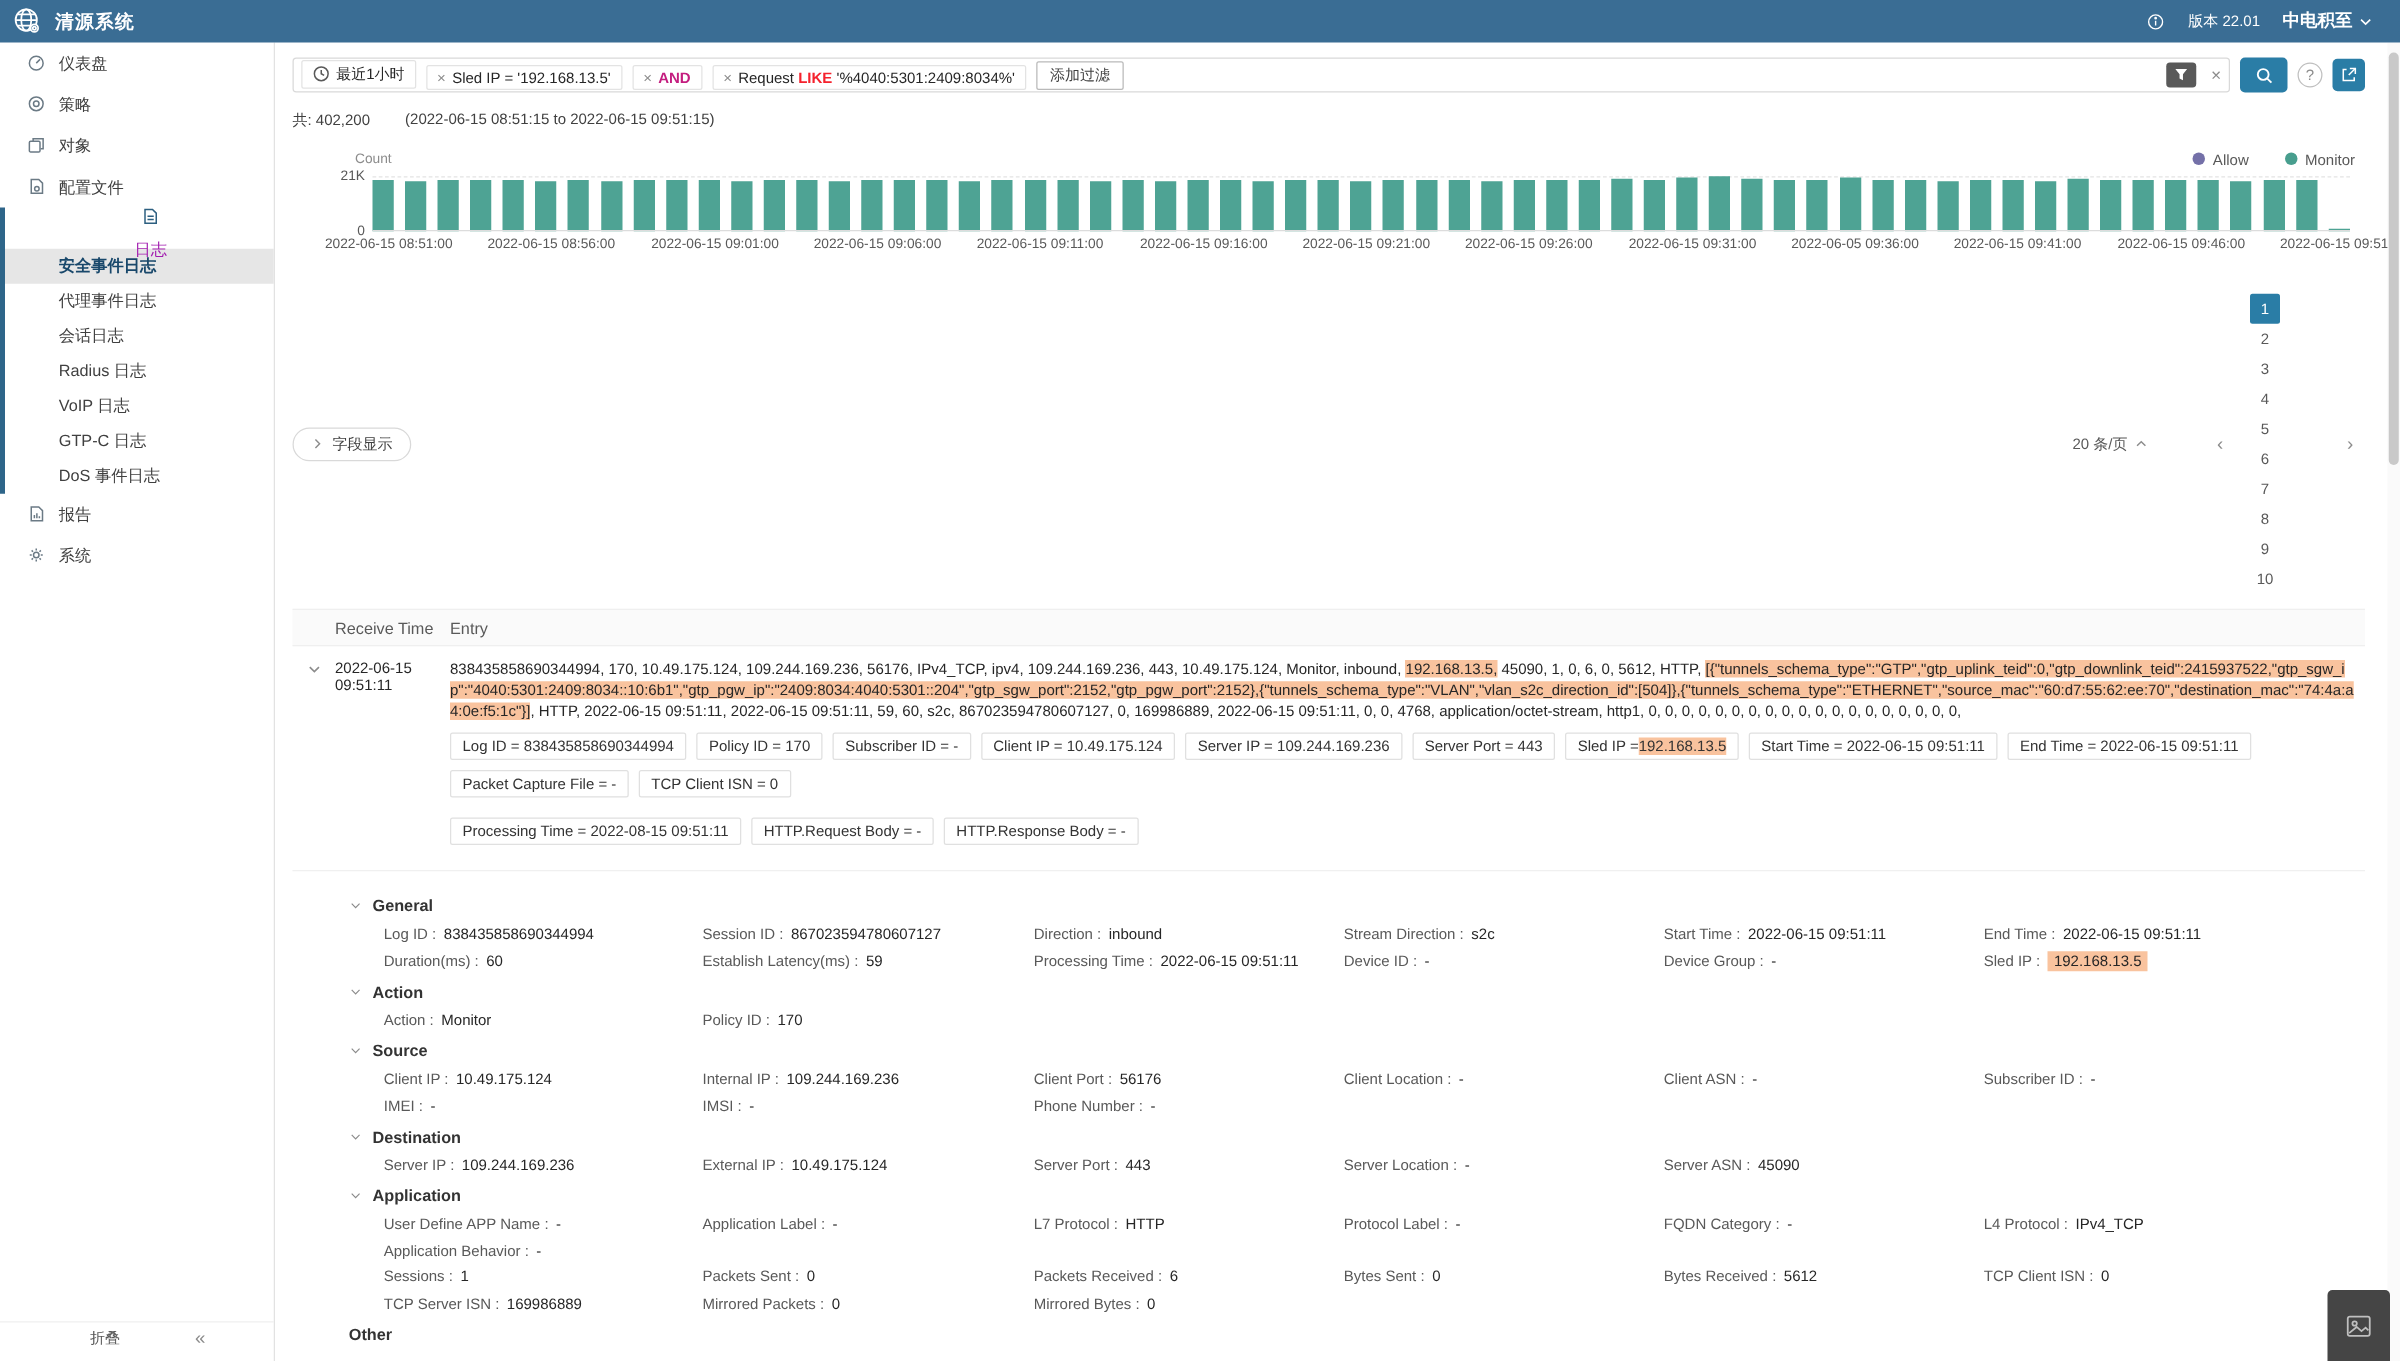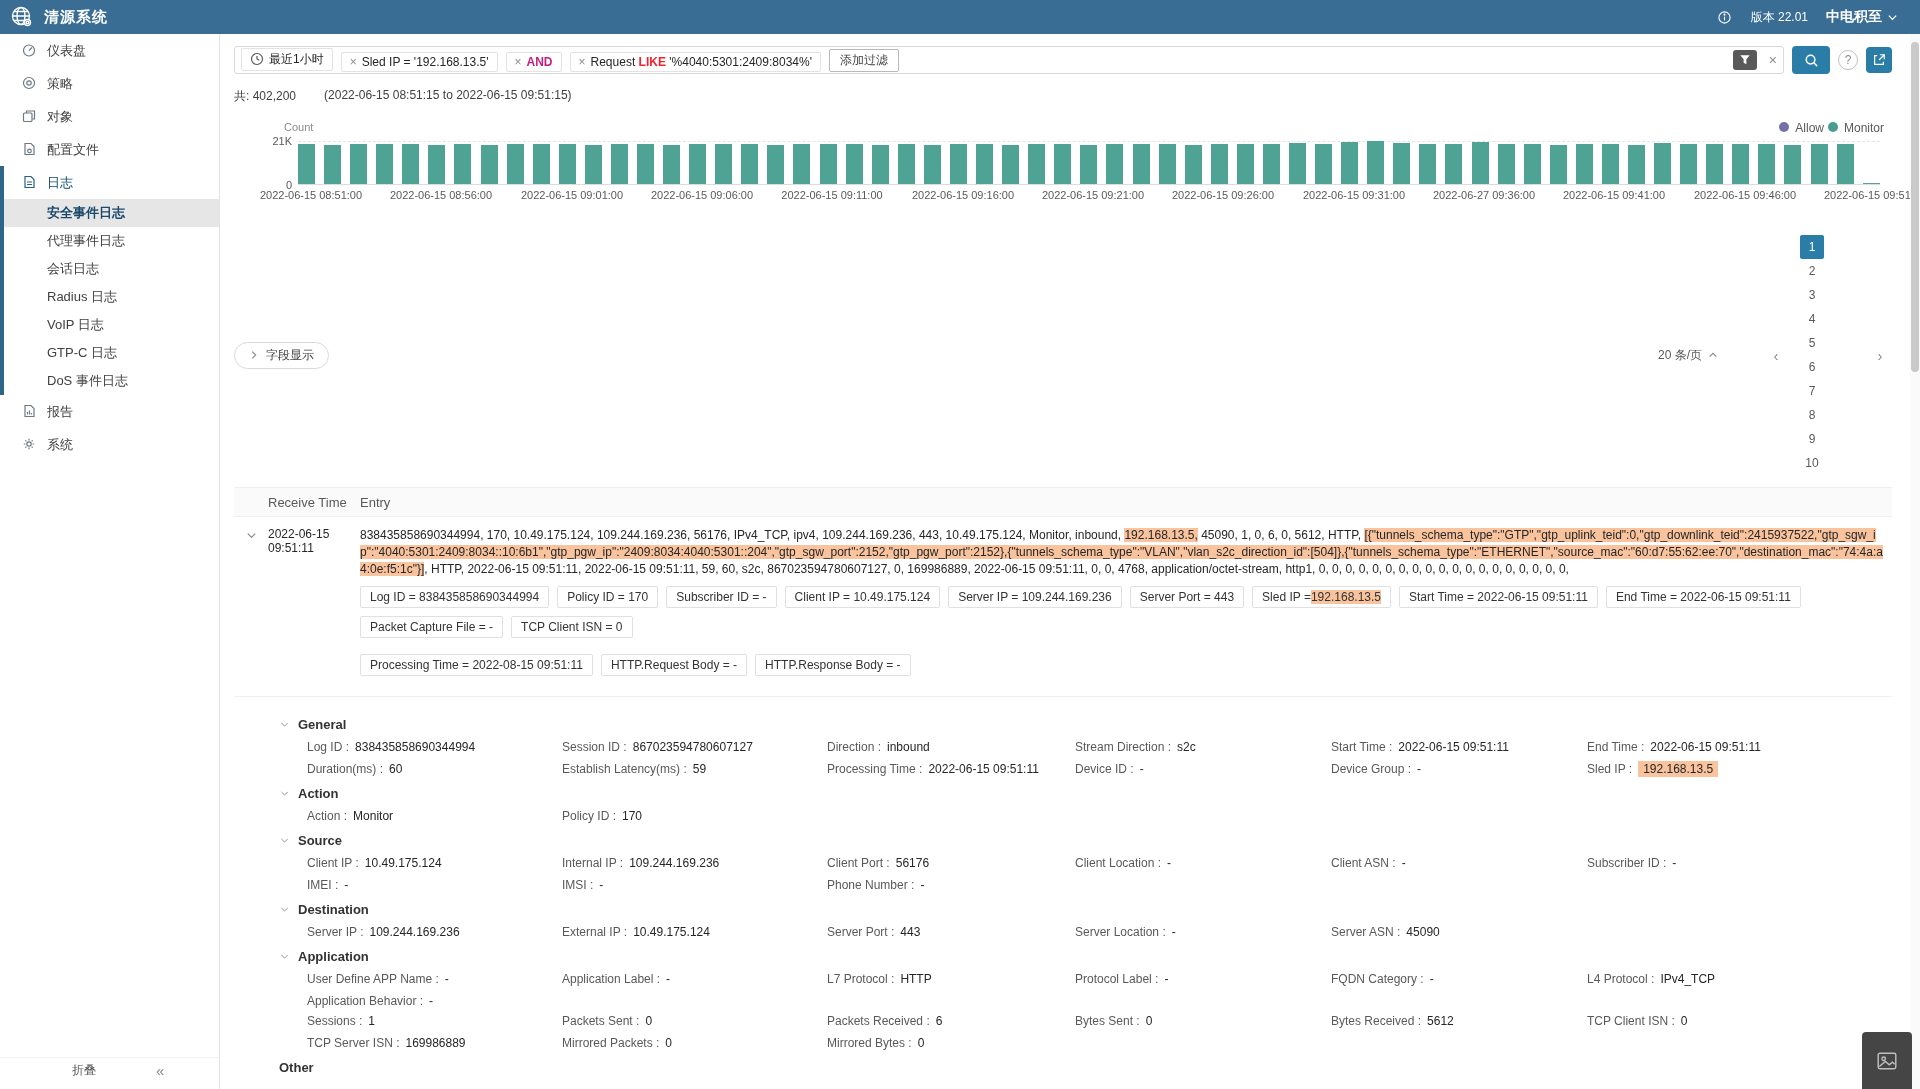--- a/index.html
+++ b/index.html
@@ -15,21 +15,21 @@
   .ver { display:flex; align-items:center; gap:20px; }
   .org { font-size:14px; font-weight:bold; display:flex; align-items:center; gap:5px; }
 
   
   .sidebar { position:absolute; left:0; top:34px; width:220px; bottom:0;
     background:#fff; border-right:1px solid #e2e2e2; font-size:13px; color:#404040; }
   .side-item { display:flex; align-items:center; gap:10px; height:33px; padding-left:22px; cursor:pointer; }
   .side-item .sicon { width:15px; height:15px; color:#6b7a85; flex:0 0 15px; }
   .side-group { border-left:4px solid #2e6589; }
   .side-group .side-item { padding-left:18px; }
-  .side-item.group-title { color:#0c4a6e; }
+  .side-item.group-title { color:#a21caf;flex-direction:column; }
   .side-item.group-title .sicon { color:#2c5f80; }
   .side-sub { display:flex; align-items:center; height:28px; padding-left:43px; cursor:pointer; color:#404040; }
   .side-sub.selected { background:#e6e6e6; color:#19486b; font-weight:bold; }
   .side-bottom { position:absolute; bottom:6px; left:0; width:100%; height:26px;
     display:flex; align-items:center; font-size:12px; color:#595959; border-top:1px solid #f0f0f0; }
   .collapse-label { margin-left:72px; }
   .collapse-arrows { margin-left:60px; font-size:15px; color:#8c8c8c; }
 
   
   .main { position:absolute; left:221px; top:34px; right:0; bottom:0; background:#fff; overflow:hidden; }
@@ -50,21 +50,21 @@
   .help-btn { width:20px; height:20px; border:1px solid #bfbfbf; border-radius:50%; color:#8c8c8c;
     font-size:12px; display:flex; align-items:center; justify-content:center; cursor:pointer; }
   .export-btn { width:26px; height:26px; background:#2a7da6; border-radius:4px; color:#fff;
     display:flex; align-items:center; justify-content:center; cursor:pointer; }
 
   
   .stats-row { margin-top:14px; font-size:12px; color:#404040; display:flex; gap:28px; }
 
   
   .chart-wrap { margin-top:16px; position:relative; height:100px; }
-  .legend { position:absolute; right:8px; top:0; display:flex; gap:4px; font-size:12px; color:#595959; align-items:center; }
+  .legend { position:absolute; right:8px; top:0; display:flex; gap:29px; font-size:12px; color:#595959; align-items:center; }
   .legend .dot { width:10px; height:10px; border-radius:50%; display:inline-block; margin-right:6px; }
   .count-label { position:absolute; left:50px; top:0; font-size:11px; color:#8c8c8c; }
   .plot { position:absolute; left:64px; right:12px; top:16px; height:48px; }
   .gridline { position:absolute; left:0; right:0; top:4px; border-top:1px dashed #e4e4e4; }
   .baseline { position:absolute; left:0; right:0; bottom:0; border-bottom:1px solid #dcdcdc; }
   .ytick { position:absolute; right:100%; margin-right:6px; font-size:11px; color:#595959; transform:translateY(-50%); white-space:nowrap; }
   .bars { position:absolute; left:0; right:0; bottom:0; top:0; display:flex; align-items:flex-end; justify-content:space-between; }
   .bar { width:17px; background:#4ea394; }
   .xlabels { position:absolute; left:64px; right:12px; top:68px; height:16px; }
   .xlab { position:absolute; transform:translateX(-50%); font-size:11px; color:#595959; white-space:nowrap; }
@@ -347,21 +347,21 @@
       <div class="xlabels" id="xlabels">
           <span class="xlab" style="left:13px">2022-06-15 08:51:00</span>
           <span class="xlab" style="left:143px">2022-06-15 08:56:00</span>
           <span class="xlab" style="left:274px">2022-06-15 09:01:00</span>
           <span class="xlab" style="left:404px">2022-06-15 09:06:00</span>
           <span class="xlab" style="left:534px">2022-06-15 09:11:00</span>
           <span class="xlab" style="left:665px">2022-06-15 09:16:00</span>
           <span class="xlab" style="left:795px">2022-06-15 09:21:00</span>
           <span class="xlab" style="left:925px">2022-06-15 09:26:00</span>
           <span class="xlab" style="left:1056px">2022-06-15 09:31:00</span>
-          <span class="xlab" style="left:1186px">2022-06-27 09:36:00</span>
+          <span class="xlab" style="left:1186px">2022-06-05 09:36:00</span>
           <span class="xlab" style="left:1316px">2022-06-15 09:41:00</span>
           <span class="xlab" style="left:1447px">2022-06-15 09:46:00</span>
           <span class="xlab" style="left:1577px">2022-06-15 09:51:00</span>
         </div>
     </div>
 
     <div class="toolbar-row">
       <span class="fields-btn">
         <svg width="10" height="10" viewBox="0 0 12 12" fill="none" stroke="#8c8c8c" stroke-width="1.4">
             <path d="M4 2 L8 6 L4 10"></path>

